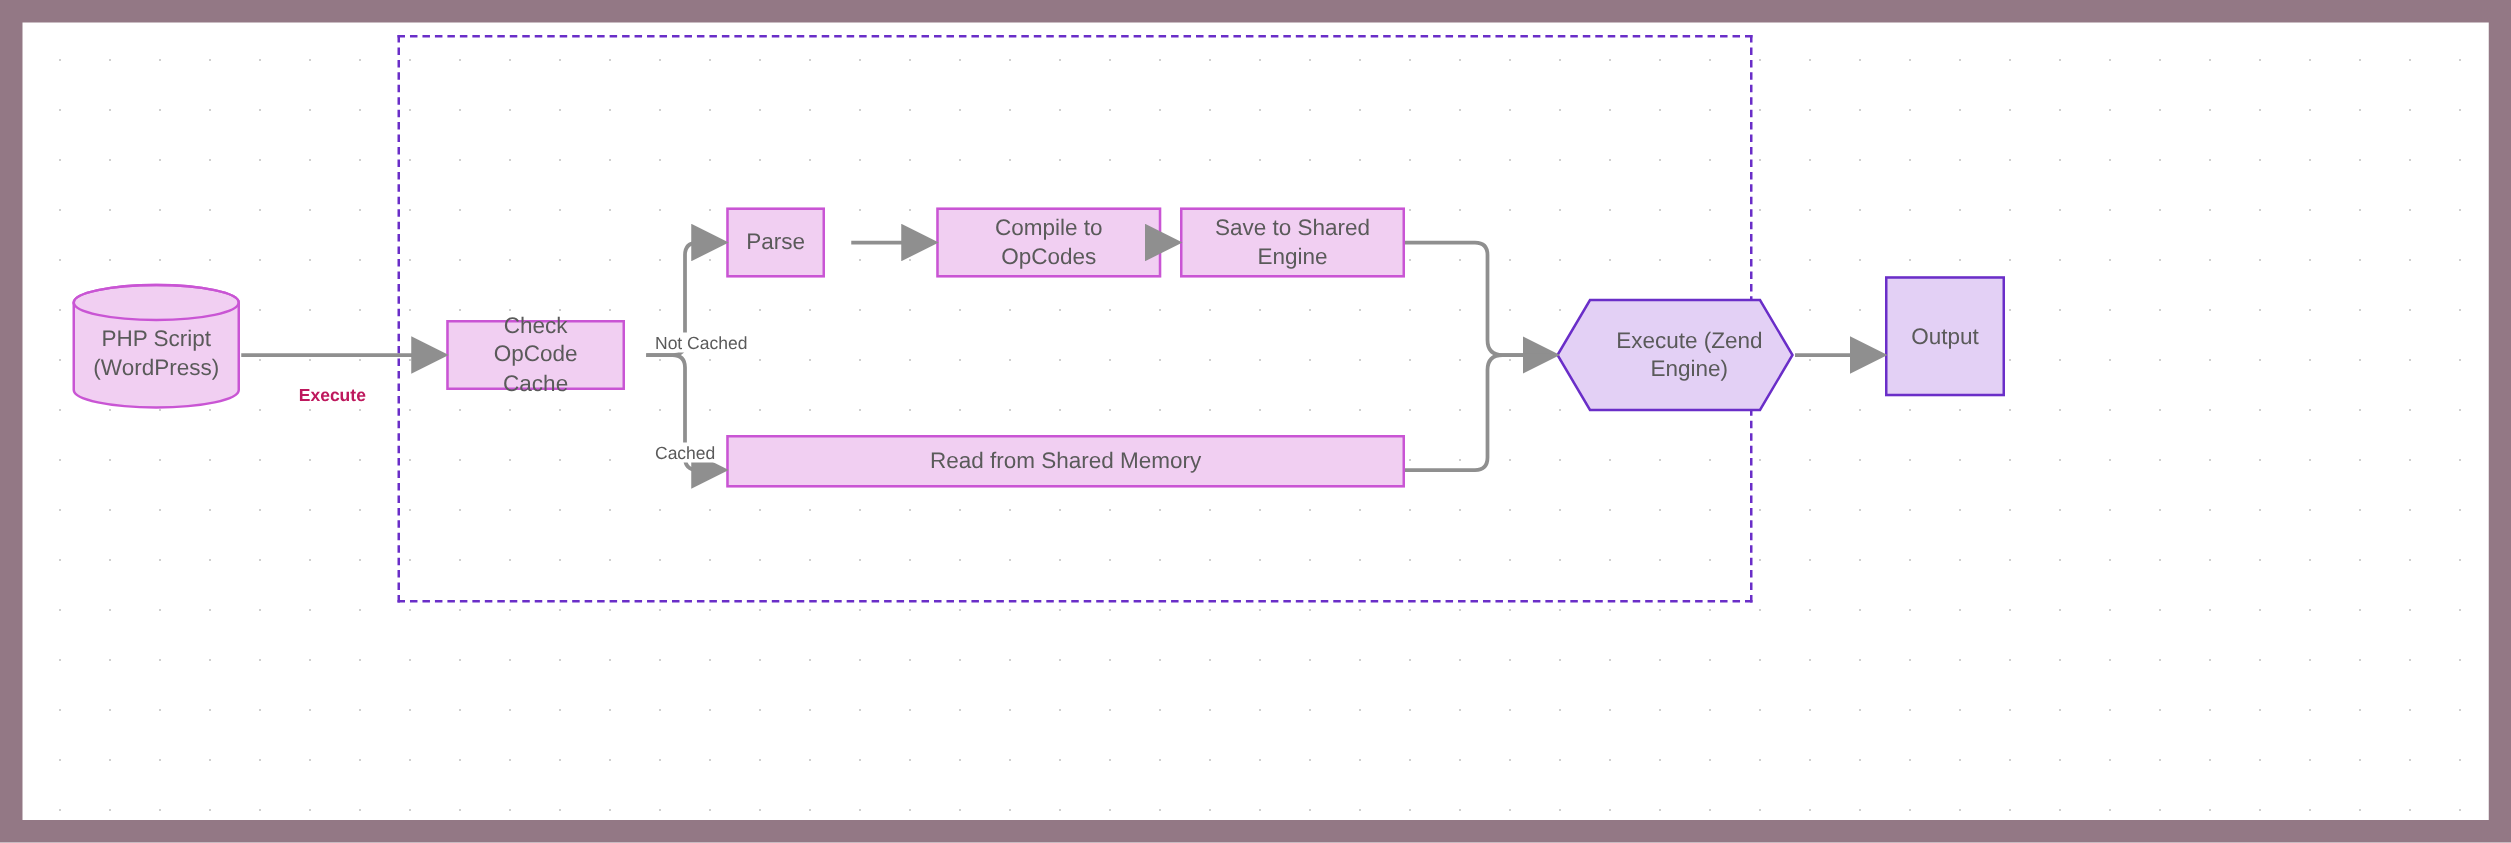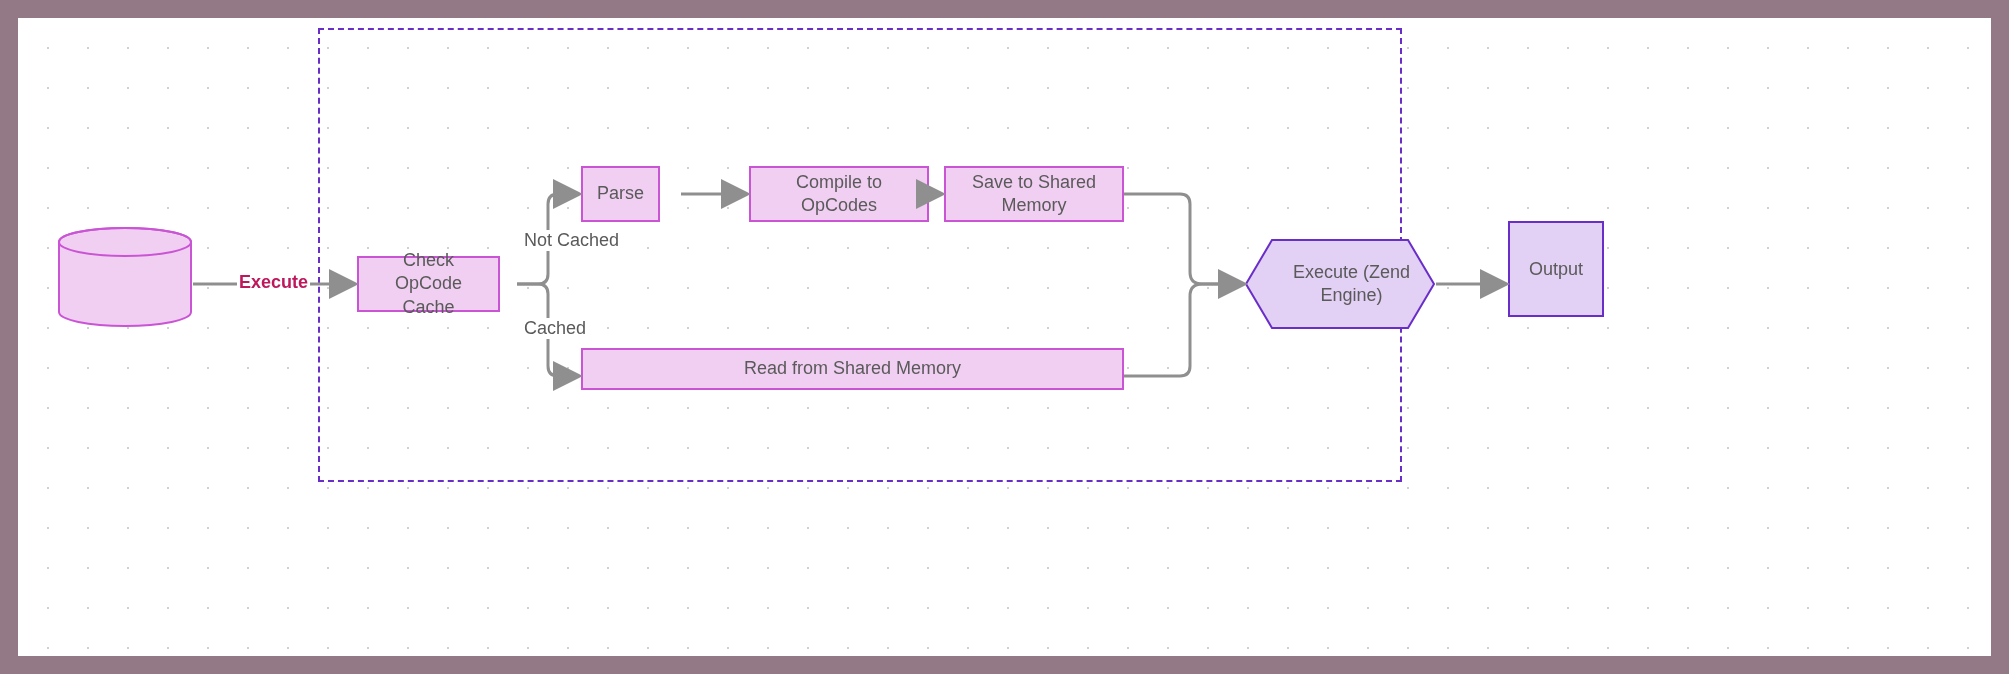--- a/index.html
+++ b/index.html
@@ -68,56 +68,59 @@
   display: flex;
   align-items: center;
   justify-content: center;
   color: #5a5a5a;
   font-size: 18px;
 }
 .arrow-svg { position: absolute; overflow: visible; }
 .edge-label {
   position: absolute;
   color: #5a5a5a;
-  font-size: 18px;
+  font-size: 14px;
   background: #fff;
   padding: 0 2px;
   white-space: nowrap;
+  margin-top: 36px;
 }
 .bold { font-weight: 700; color: #be185d; }
 </style>
 </head>
 <body>
 
 <div class="canvas">
 
   <div class="dashed-box" style="left:300px; top:10px; width:1084px; height:454px;"></div>
 
   <div class="node-cylinder" style="left:39px; top:208px; width:136px; height:102px;">
     <svg class="cylinder-svg" width="136" height="102" viewBox="0 0 136 102">
       <ellipse cx="68" cy="16" rx="66" ry="14" fill="#f1cff2" stroke="#c955d4" stroke-width="2"></ellipse>
       <path d="M2 16 L2 86 A66 14 0 0 0 134 86 L134 16" fill="#f1cff2" stroke="#c955d4" stroke-width="2"></path>
       <ellipse cx="68" cy="16" rx="66" ry="14" fill="none" stroke="#c955d4" stroke-width="2"></ellipse>
     </svg>
+    <div class="cyl-label" style="white-space:pre-line;">PHP Script
+(WordPress)</div>
   </div>
 
   <div class="node-rect" style="left:339px; top:238px; width:143px; height:56px;">
     <span>Check OpCode Cache</span>
   </div>
 
   <div class="node-rect" style="left:563px; top:148px; width:79px; height:56px;">
     <span>Parse</span>
   </div>
 
   <div class="node-rect" style="left:731px; top:148px; width:180px; height:56px;">
     <span>Compile to OpCodes</span>
   </div>
 
   <div class="node-rect" style="left:926px; top:148px; width:180px; height:56px;">
-    <span>Save to Shared Memory</span>
+    <span>Save to Shared Engine</span>
   </div>
 
   <div class="node-rect" style="left:563px; top:330px; width:543px; height:42px;">
     <span>Read from Shared Memory</span>
   </div>
 
   <div class="node-hex" style="left:1226px; top:220px; width:192px; height:92px;">
     <svg class="hex-svg" width="192" height="92" viewBox="0 0 192 92">
       <polygon points="28,2 164,2 190,46 164,90 28,90 2,46" fill="#e3d0f5" stroke="#6a2ec8" stroke-width="2"></polygon>
     </svg>

